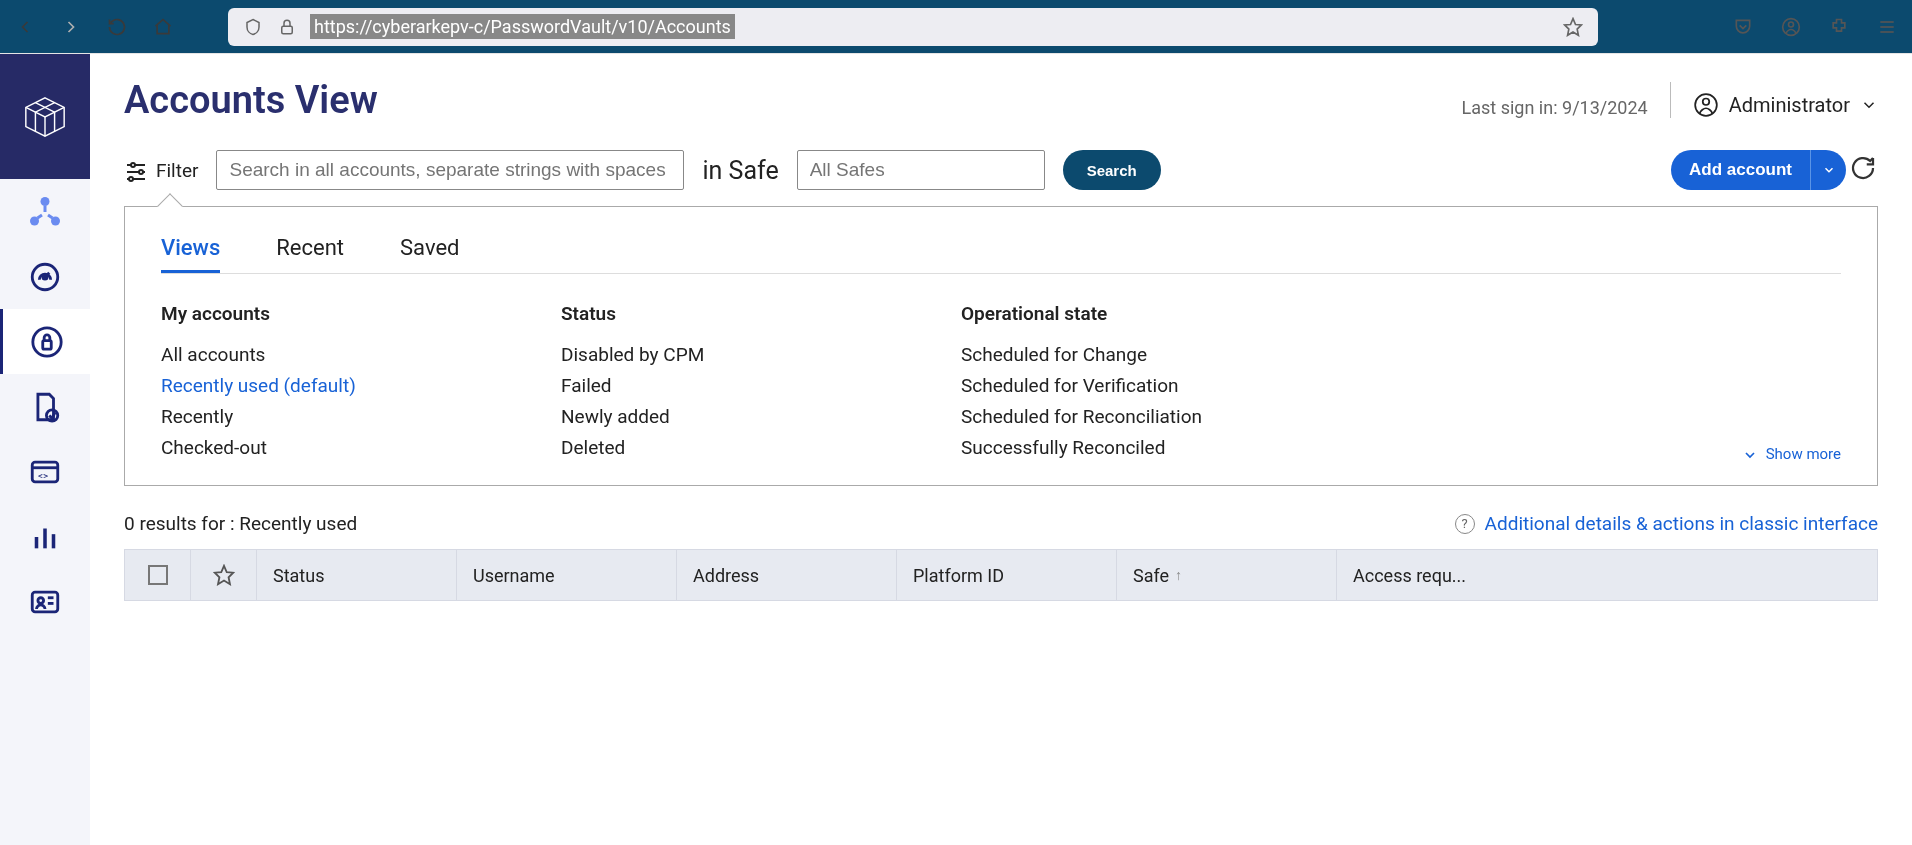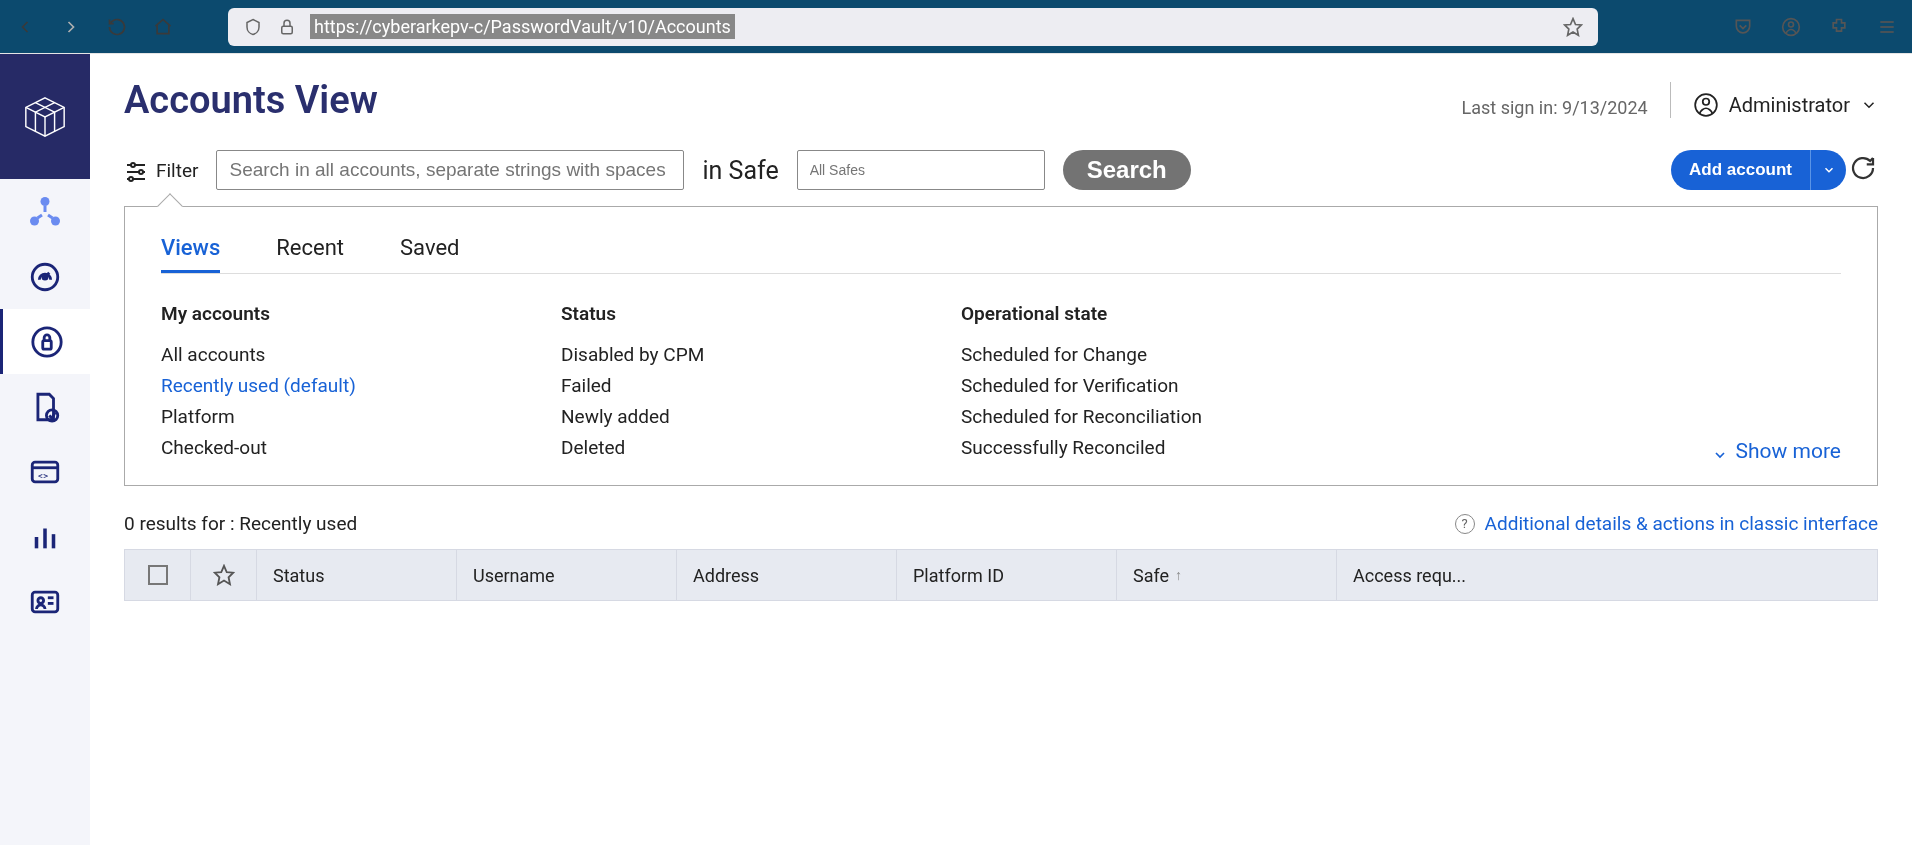--- a/index.html
+++ b/index.html
@@ -30,39 +30,39 @@
   .page-title { font-size: 38px; font-weight: 600; color: #2a2f6e; }
   .header-right { display: flex; align-items: flex-end; gap: 22px; }
   .last-sign { color: #666; font-size: 18px; }
   .divider { width: 1px; height: 36px; background: #bbb; }
   .user-menu { display: flex; align-items: center; gap: 10px; font-size: 20px; cursor: pointer; }
 
   .toolbar { display: flex; align-items: center; gap: 18px; margin-bottom: 6px; }
   .filter-toggle { display: flex; align-items: center; gap: 8px; font-size: 19px; cursor: pointer; }
   .search-input { width: 468px; height: 40px; border: 1px solid #888; border-radius: 2px; padding: 0 12px; font-size: 19px; }
   .in-safe { font-size: 25px; }
-  .safe-input { width: 248px; height: 40px; border: 1px solid #888; border-radius: 2px; padding: 0 12px; font-size: 14px; }
-  .btn-search { background: #737373; color: #fff; border: none; border-radius: 20px; padding: 0 24px; height: 40px; font-size: 24px; font-weight: 600; cursor: pointer; }
+  .safe-input { width: 248px; height: 40px; border: 1px solid #888; border-radius: 2px; padding: 0 12px; font-size: 19px; }
+  .btn-search { background: #0c4a6e; color: #fff; border: none; border-radius: 20px; padding: 0 24px; height: 40px; font-size: 15px; font-weight: 600; cursor: pointer; }
   .btn-add-wrap { margin-left: auto; display: flex; align-items: center; gap: 2px; }
   .btn-add { background: #1862d6; color: #fff; border: none; border-radius: 20px; height: 40px; display: flex; align-items: center; font-size: 17px; font-weight: 600; cursor: pointer; overflow: hidden; }
   .btn-add-label { padding: 0 18px; line-height: 1.1; text-align: center; }
   .btn-add-caret { border-left: 1px solid #5a94e6; height: 100%; width: 36px; display: flex; align-items: center; justify-content: center; }
   .refresh-icon { color: #333; cursor: pointer; }
 
   .filter-panel { border: 1px solid #aaa; margin-top: 16px; padding: 28px 36px 22px 36px; position: relative; }
   .filter-arrow { position: absolute; top: -10px; left: 36px; width: 18px; height: 18px; background: #fff; border-left: 1px solid #aaa; border-top: 1px solid #aaa; transform: rotate(45deg); }
   .tabs { display: flex; gap: 56px; border-bottom: 1px solid #ddd; margin-bottom: 28px; }
   .tab { font-size: 22px; padding-bottom: 10px; cursor: pointer; }
   .tab.active { color: #1862d6; border-bottom: 3px solid #1862d6; font-weight: 500; }
   .filter-cols { display: flex; gap: 30px; }
   .filter-col { flex: 0 0 370px; }
   .filter-col h4 { font-size: 19px; font-weight: 600; margin-bottom: 14px; }
   .filter-col .item { font-size: 19px; padding: 4px 0; cursor: pointer; }
   .filter-col .item.sel { color: #1862d6; }
-  .show-more { position: absolute; right: 36px; bottom: 22px; display: flex; align-items: flex-end; gap: 8px; color: #1862d6; font-size: 21px; cursor: pointer; }
+  .show-more { position: absolute; right: 36px; bottom: 22px; display: flex; align-items: flex-end; gap: 8px; color: #1862d6; font-size: 15px; cursor: pointer; }
 
   .results-bar { display: flex; align-items: center; justify-content: space-between; margin: 26px 0 14px 0; font-size: 19px; }
   .classic-link { display: flex; align-items: center; gap: 10px; color: #1862d6; cursor: pointer; }
   .help-circle { width: 20px; height: 20px; border: 1.5px solid #888; border-radius: 50%; display: flex; align-items: center; justify-content: center; font-size: 13px; color: #666; }
 
   .table-head { display: flex; background: #e7eaf1; border: 1px solid #d6d9e3; border-right: none; }
   .th { padding: 14px 16px; font-size: 18px; border-right: 1px solid #d6d9e3; display: flex; align-items: center; gap: 6px; }
   .th-check { width: 66px; justify-content: center; }
   .th-star { width: 66px; justify-content: center; color: #555; }
   .th-status { width: 200px; }
@@ -277,21 +277,21 @@
       <div class="tabs">
         <div class="tab active">Views</div>
         <div class="tab">Recent</div>
         <div class="tab">Saved</div>
       </div>
       <div class="filter-cols">
         <div class="filter-col">
           <h4>My accounts</h4>
           <div class="item">All accounts</div>
           <div class="item sel">Recently used (default)</div>
-          <div class="item">Platform</div>
+          <div class="item">Recently</div>
           <div class="item">Checked-out</div>
         </div>
         <div class="filter-col">
           <h4>Status</h4>
           <div class="item">Disabled by CPM</div>
           <div class="item">Failed</div>
           <div class="item">Newly added</div>
           <div class="item">Deleted</div>
         </div>
         <div class="filter-col">

